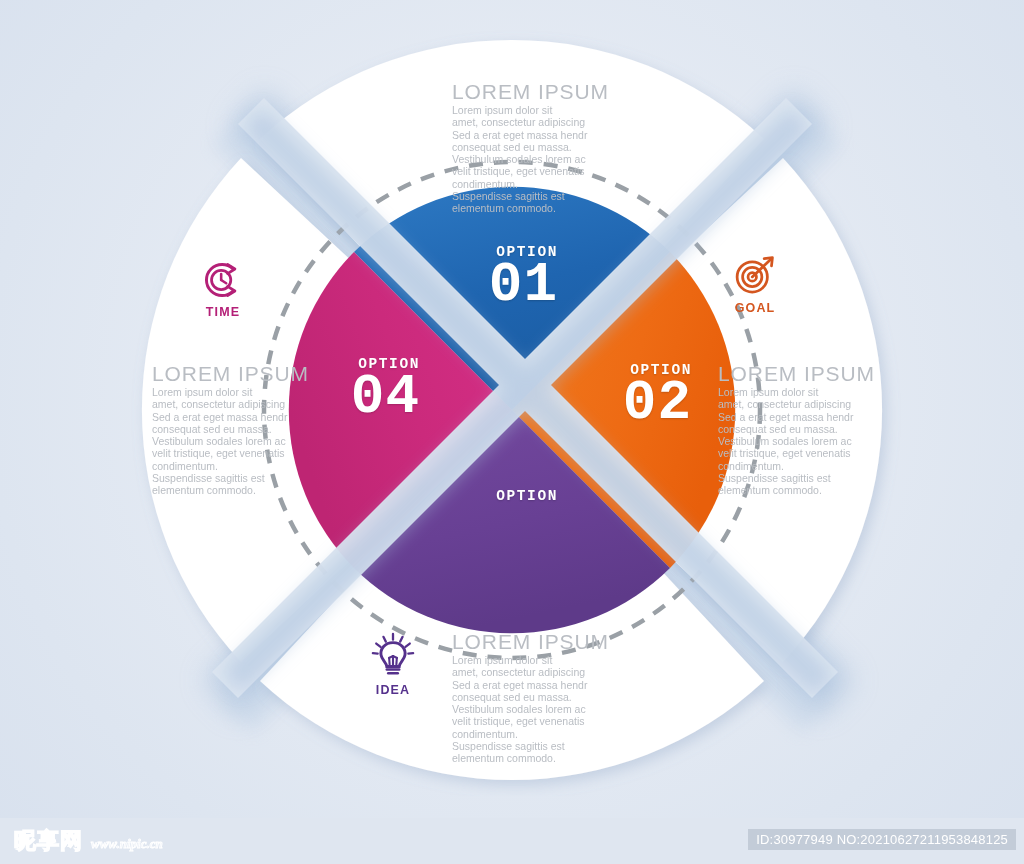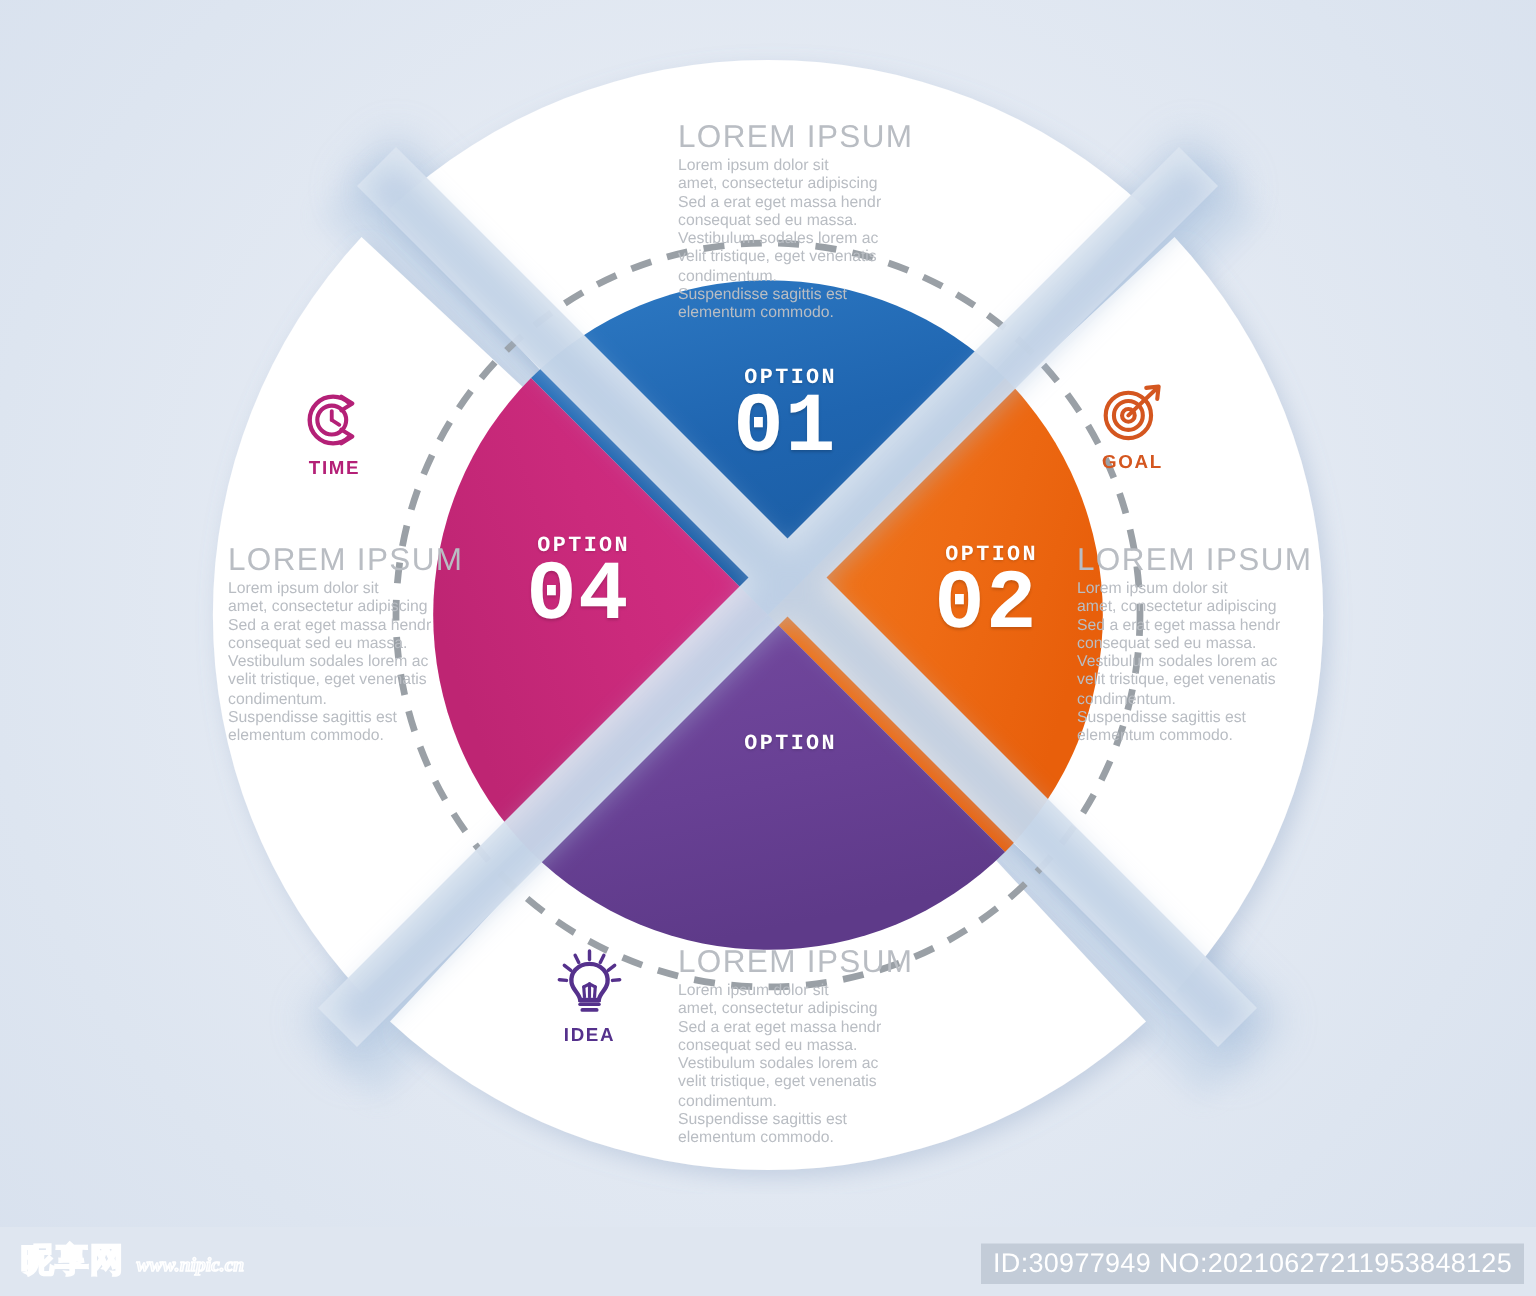--- a/index.html
+++ b/index.html
@@ -66,21 +66,21 @@
   .cn-char{
     display:inline-block;font-size:22px;font-weight:bold;color:#e7edf5;
     -webkit-text-stroke:1.4px #ffffff;
     font-family:"DejaVu Sans", sans-serif;
     margin-right:1px;line-height:26px;
   }
   #wm-url{font-size:13px;font-style:italic;font-weight:bold;color:#eef2f8;
     -webkit-text-stroke:.9px #ffffff;margin-left:8px;
     font-family:"Liberation Serif", serif;}
   #wm-id{position:absolute;right:8px;top:11px;background:#c3ccd8;color:#ffffff;
-     font-size:18px;padding:3px 8px;letter-spacing:.2px;
+     font-size:13px;padding:3px 8px;letter-spacing:.2px;
      font-family:"Liberation Sans", sans-serif;}
 </style>
 </head>
 <body>
 
 <div id="stage">
 
   <div id="wheel">
     <svg viewBox="0 0 800 772" xmlns="http://www.w3.org/2000/svg">
       <defs>

